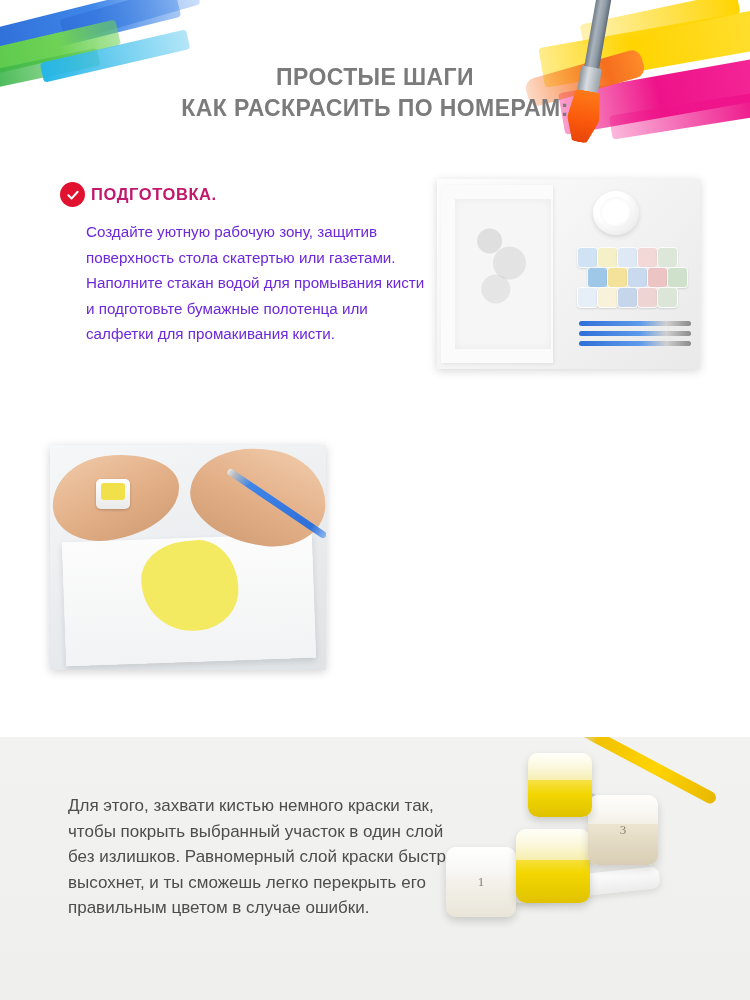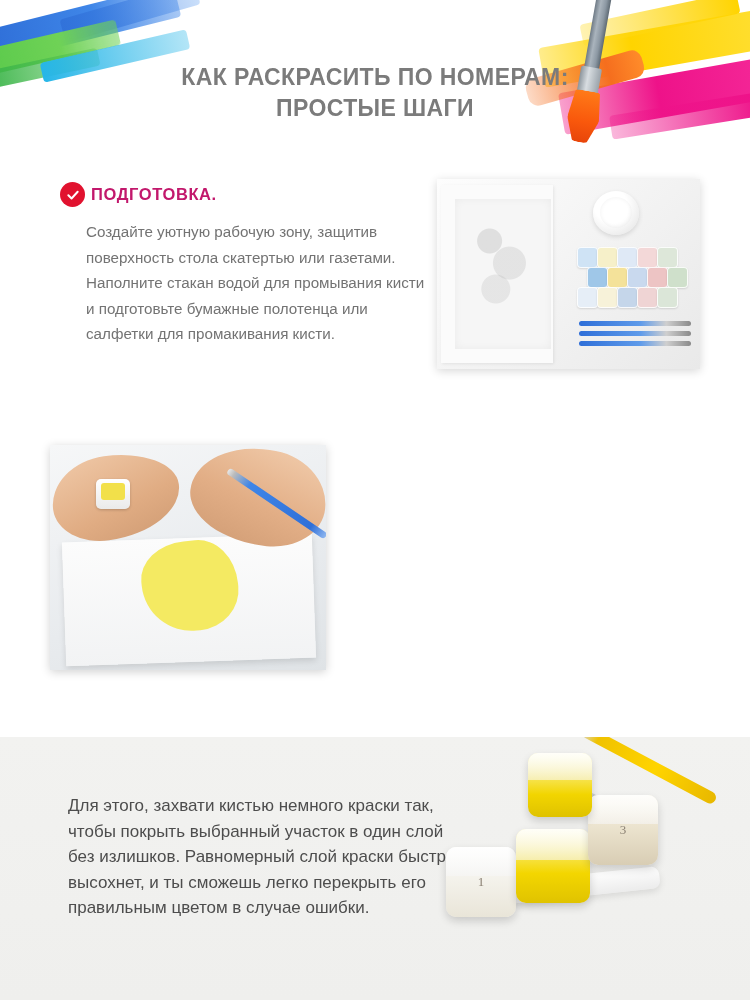--- a/index.html
+++ b/index.html
@@ -196,21 +196,21 @@
     align-items: center;
     gap: 6px;
   }
   .step-title {
     color: #c2186c;
     font-size: 16.5px;
     font-weight: bold;
     letter-spacing: 0.6px;
   }
   .step-body {
-    color: #737373;
+    color: #6d28d9;
     font-size: 15.2px;
     line-height: 25.5px;
   }
 
   
   .step1 {
     position: absolute;
     left: 0;
     top: 152px;
     width: 750px;
@@ -489,22 +489,22 @@
     <div class="stroke stroke-pink2"></div>
     <div class="stroke stroke-orange"></div>
 
     <div class="brush">
       <div class="brush-handle"></div>
       <div class="brush-ferrule"></div>
       <div class="brush-bristles"></div>
     </div>
 
     <div class="title">
+      <div>ПРОСТЫЕ ШАГИ</div>
       <div>КАК РАСКРАСИТЬ ПО НОМЕРАМ:</div>
-      <div>ПРОСТЫЕ ШАГИ</div>
     </div>
   </div>
 
   <div class="step step1">
     <div class="step-head">
       <span class="check-icon">
         <svg width="14" height="14" viewBox="0 0 24 24" aria-hidden="true">
           <path d="M4 12.5 L9.5 18 L20 6.5" fill="none" stroke="#ffffff" stroke-width="3.4" stroke-linecap="round" stroke-linejoin="round"></path>
         </svg>
       </span>

